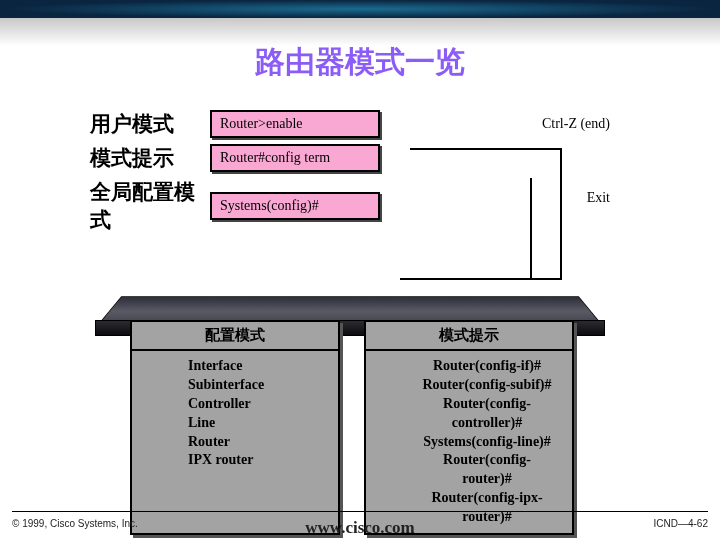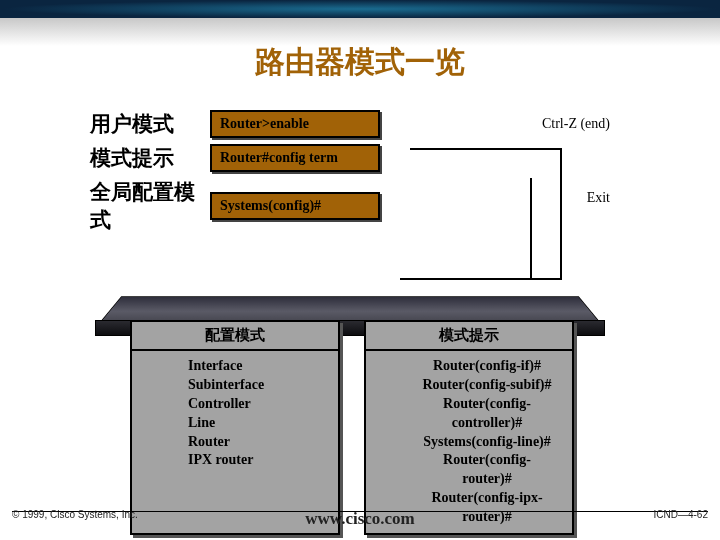--- a/index.html
+++ b/index.html
@@ -18,21 +18,21 @@
   }
   .under-header {
     height: 28px;
     background: linear-gradient(to bottom, #c8c8c8 0%, #fff 100%);
   }
   .title {
     text-align: center;
     font-size: 30px;
     font-weight: bold;
     font-family: "SimSun", serif;
-    color: #a16207;
+    color: #8b5cf6;
     margin-top: -4px;
   }
   .upper-rows {
     position: absolute;
     top: 110px;
     left: 90px;
     width: 560px;
   }
   .row {
     display: flex;
@@ -41,24 +41,24 @@
     position: relative;
   }
   .row-label {
     width: 120px;
     font-size: 21px;
     font-weight: bold;
     font-family: "SimSun", serif;
   }
   .cmd-box {
     border: 2px solid #000;
-    background: #a16207;
+    background: #f9a8d4;
     padding: 4px 8px;
     font-size: 14px;
-    font-weight: bold;
+    font-weight: normal;
     font-family: "Times New Roman", serif;
     min-width: 170px;
     box-shadow: 2px 2px 0 #444;
   }
   .side-label {
     position: absolute;
     right: 40px;
     font-size: 14px;
     font-family: "Times New Roman", serif;
     font-weight: normal;
@@ -125,21 +125,21 @@
     font-size: 14px;
     line-height: 1.35;
     font-weight: bold;
     min-height: 110px;
     margin-left: 36px;
   }
   .box-body.center { text-align: center; }
 
   .footer {
     position: absolute;
-    bottom: 20px;
+    bottom: 11px;
     left: 12px;
     right: 12px;
     display: flex;
     justify-content: space-between;
     font-size: 10px;
     font-family: Arial, sans-serif;
     color: #222;
   }
   .footer .center { position: absolute; left: 0; right: 0; text-align: center; font-weight: bold; font-family: "Times New Roman", serif; font-size: 17px; }
   .footer-rule {

